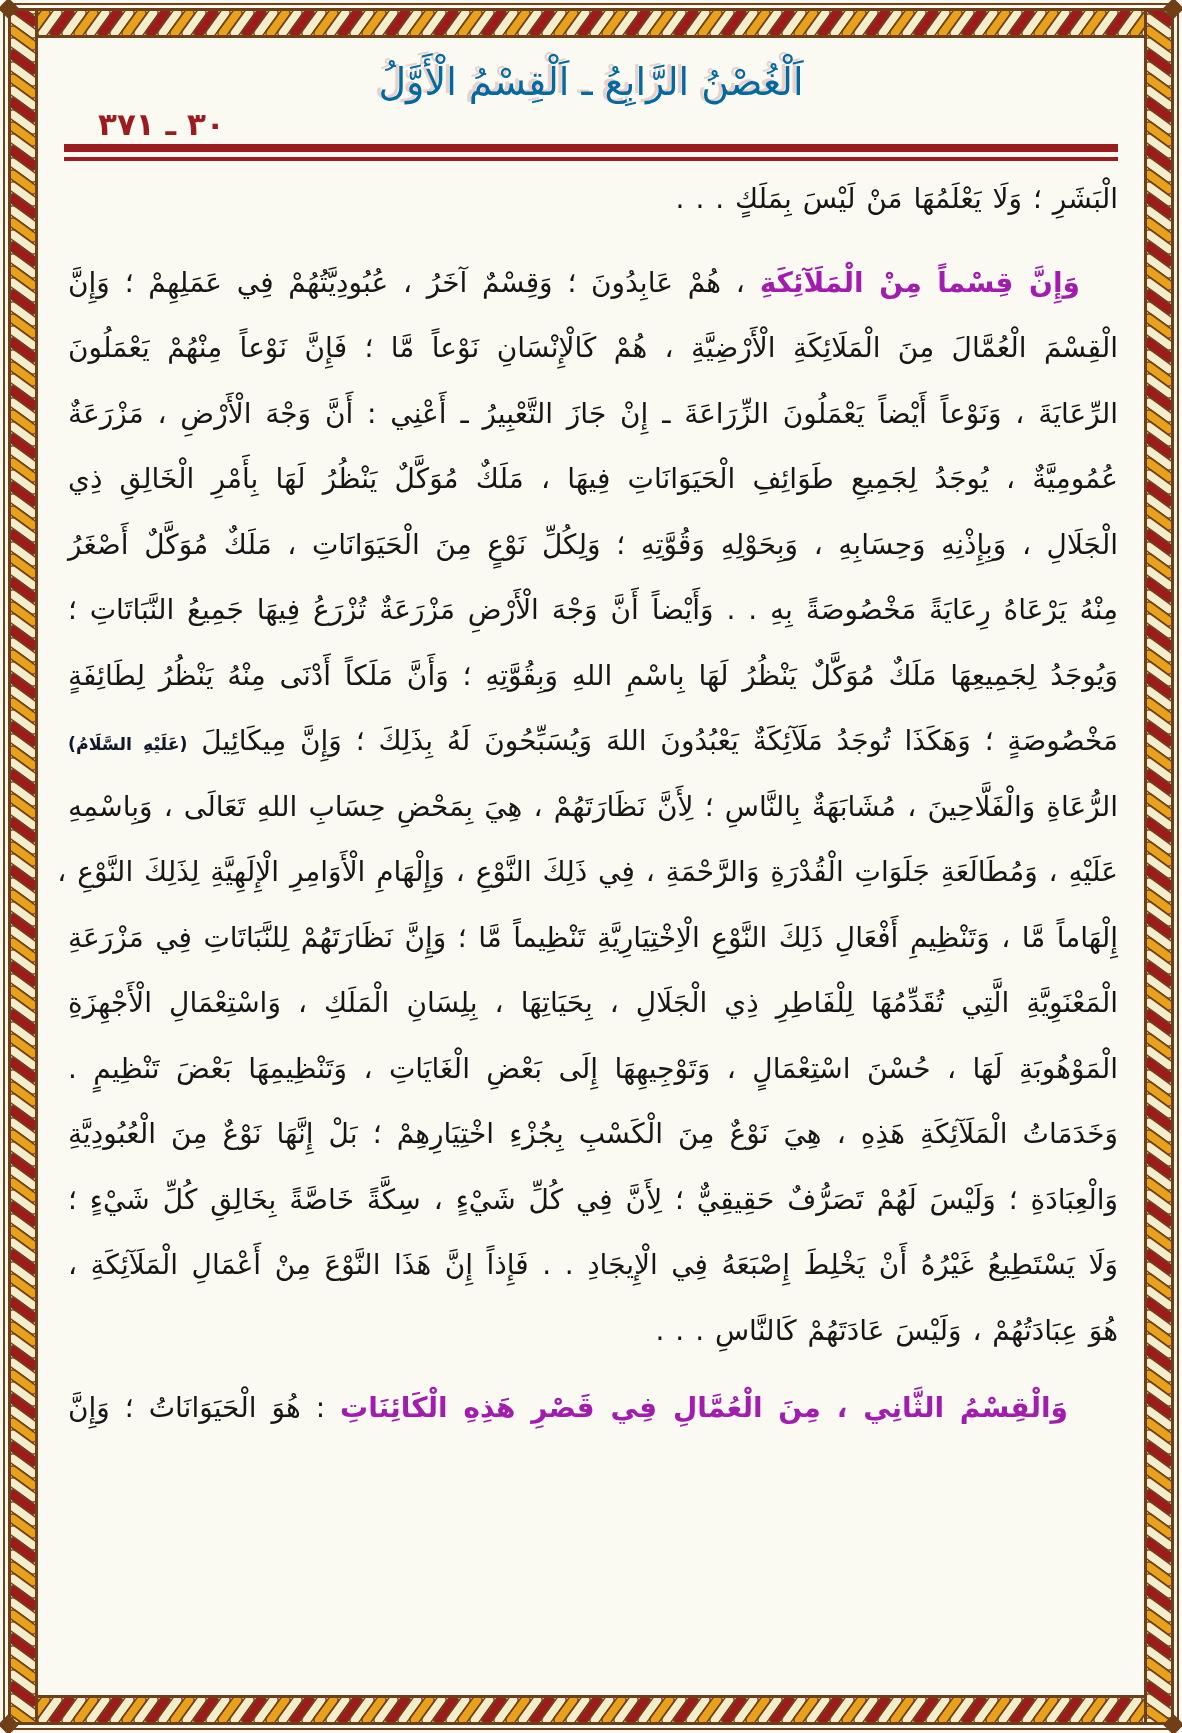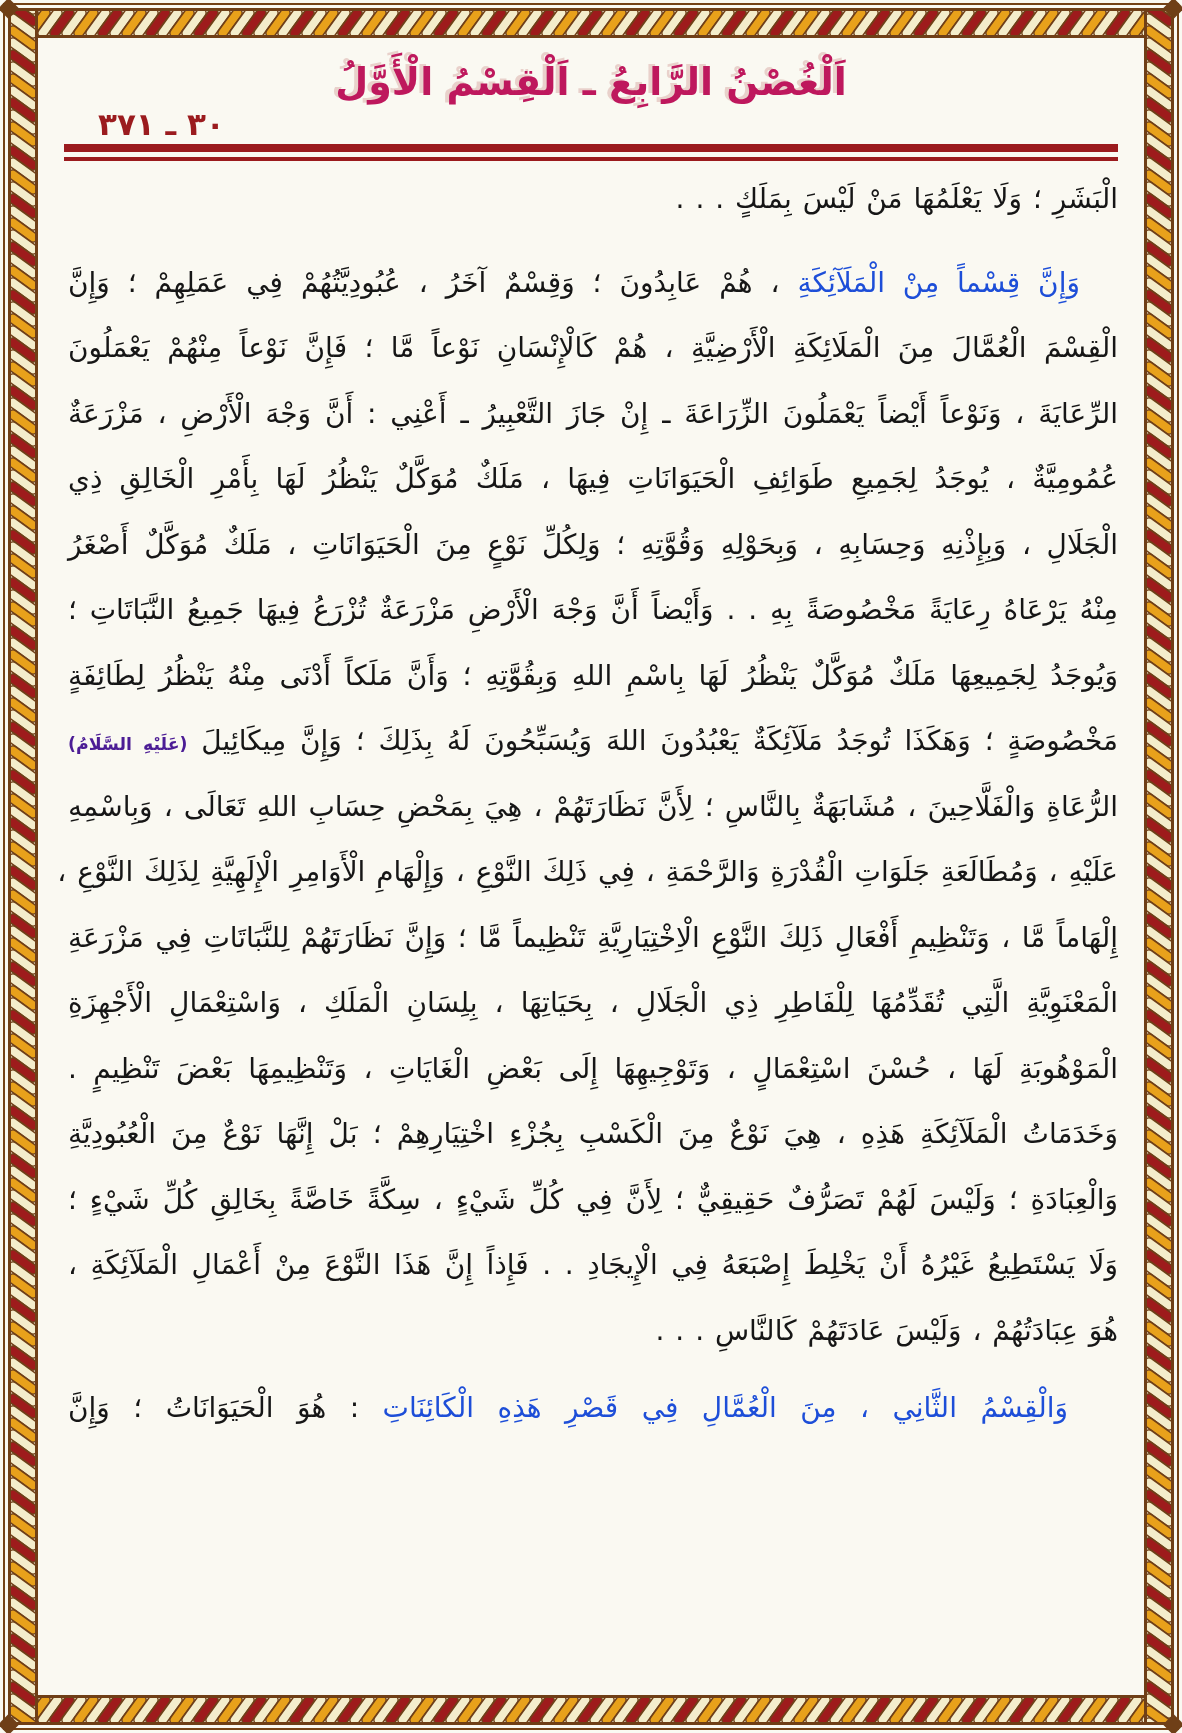--- a/index.html
+++ b/index.html
@@ -24,22 +24,22 @@
   .corner.bl{left:1px;bottom:1px;}
   .corner.br{right:1px;bottom:1px;}
   
   .content{
     position:absolute;left:64px;right:64px;top:40px;bottom:40px;
     direction:rtl;
   }
   .page-title{
     position:absolute;left:0;right:0;top:20px;
     text-align:center;
-    font-size:38px;font-weight:bold;
-    color:#be185d;
+    font-size:38px;font-weight:normal;
+    color:#0369a1;
     text-shadow:-4px -2px 0 rgba(155,27,30,0.18);
     margin:0;
   }
   .page-numbers{
     position:absolute;left:34px;top:34px;
     font-size:31px;font-weight:bold;
     color:#9B1B1E;
     direction:rtl;
     margin-top:32px;
   }
@@ -57,22 +57,22 @@
     word-spacing:2px;
   }
   .line{
     display:block;
     height:65.5px;line-height:65.5px;
     white-space:nowrap;
   }
   .line.align-justify{text-align:justify;text-align-last:justify;text-justify:inter-word;}
   .line.align-right{text-align:right;text-align-last:right;}
   .seg-black{color:#161616;}
-  .seg-red{color:#1d4ed8;font-weight:normal;}
-  .seg-honorific{color:#4c1d95;font-size:0.62em;font-weight:bold;}
+  .seg-red{color:#a21caf;font-weight:bold;}
+  .seg-honorific{color:#0f172a;font-size:0.62em;font-weight:bold;}
 </style>
 </head>
 <body>
 
 <div class="page">
 
   <svg width="0" height="0" style="position:absolute" aria-hidden="true">
     <defs>
       <g id="chain-cycle">
         <rect x="1.25" y="-2" width="9.5" height="34" rx="4.5" transform="rotate(36 6 15)" fill="#9E1B1C" stroke="#6F3F17" stroke-width="1.6"></rect>

